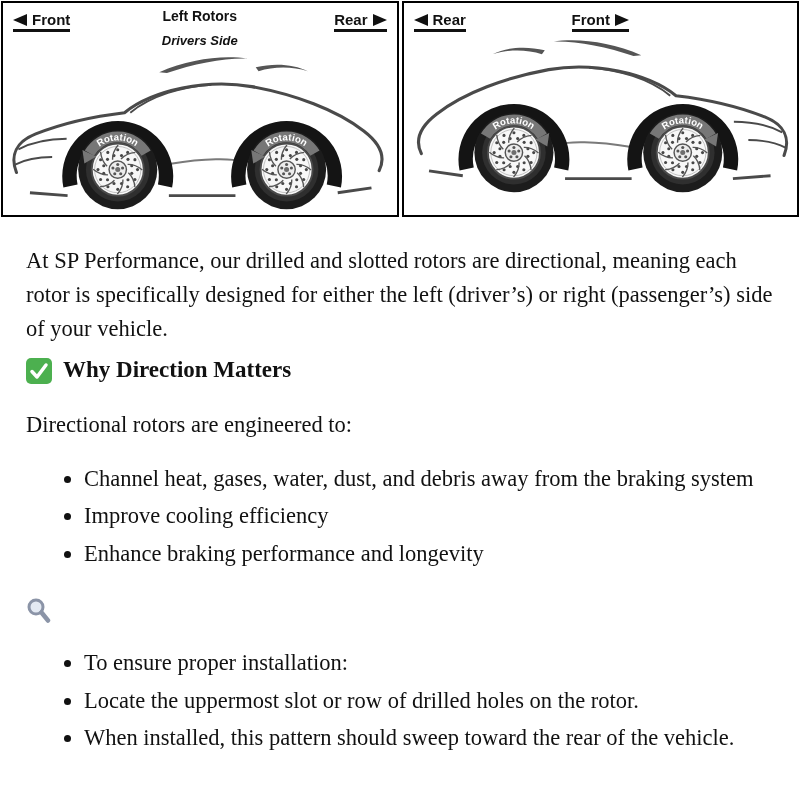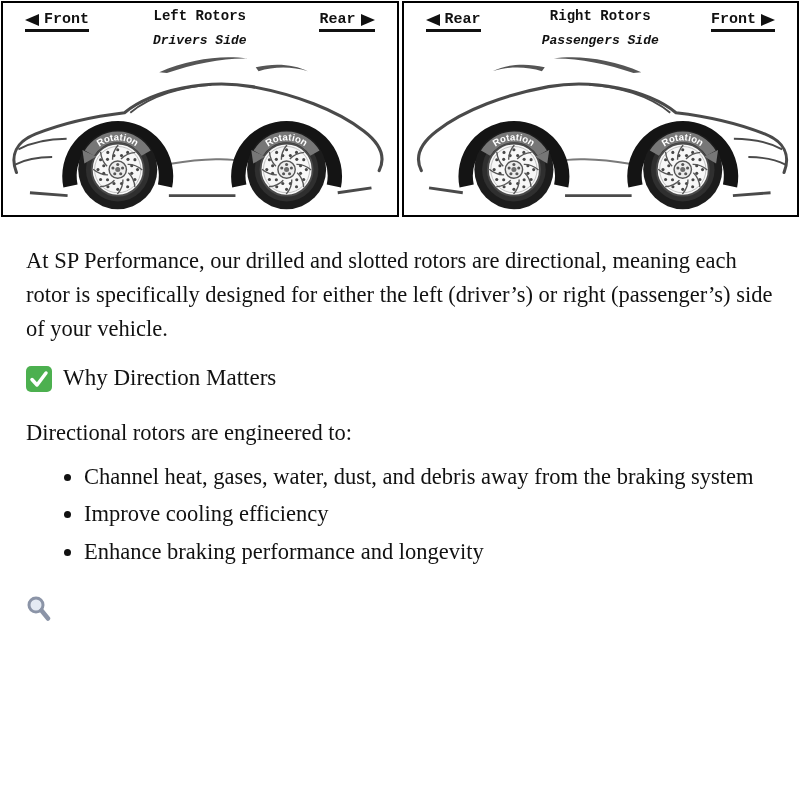--- a/index.html
+++ b/index.html
@@ -3,39 +3,39 @@
 <meta charset="utf-8">
 <style>
   *{margin:0;padding:0;box-sizing:border-box}
   html,body{background:#fff}
   body{width:800px;min-height:800px;font-family:"Liberation Serif",serif;color:#111}
 
   
   .diagram{display:flex;width:800px;padding:1px}
   .panel{width:50%;border:2px solid #000;height:216px;background:#fff;overflow:hidden}
   .panel+.panel{margin-left:3px}
-  .panel-head{display:grid;grid-template-columns:1fr auto 1fr;align-items:start;padding:6px 22px 0;font-family:Liberation Mono, monospace}
+  .panel-head{display:grid;grid-template-columns:1fr auto 1fr;align-items:start;padding:6px 10px 0;font-family:Liberation Sans, sans-serif}
   .dir{display:flex;align-items:center;gap:5px;font-weight:bold;font-size:15px;border-bottom:3px solid #111;padding-bottom:1px;margin-top:2px}
   .dir-left{justify-self:start}
   .dir-right{justify-self:end}
   .arr{display:block}
   .panel-titles{text-align:center;line-height:1.1}
   .panel-title{font-size:14px;font-weight:bold}
   .panel-sub{font-size:13px;font-weight:bold;font-style:italic;margin-top:10px}
   .car-svg{width:100%;height:164px;display:block;margin-top:0px}
   .rot-text{font-family:"Liberation Sans",sans-serif;font-size:10px;font-weight:bold;fill:#fff;letter-spacing:.6px}
 
   
   .article{padding:16px 26px 10px;font-size:22.5px;line-height:1.5}
   .intro{margin:10px 0 0}
-  .sec-head{display:flex;align-items:center;gap:11px;font-size:23px;font-weight:normal;margin:16px 0 20px}
+  .sec-head{display:flex;align-items:center;gap:11px;font-size:23px;font-weight:bold;margin:8px 0 20px}
   .sec-head.regular{font-weight:normal;margin:26px 0 22px}
   .sec-icon{display:inline-flex;flex:none}
   .lead{margin:0 0 8px}
-  .article ul{margin:10px 0 20px;padding-left:58px;list-style:disc}
+  .article ul{margin:20px 0 20px;padding-left:58px;list-style:disc}
   .article li{margin:4px 0}
 </style>
 </head>
 <body>
 
 <svg width="0" height="0" style="position:absolute" aria-hidden="true">
   <defs>
     <g id="car-left">
 
       <path d="M158 24 C 190 10 224 6 250 10 C 228 9 194 15 166 25 Z" fill="#555"></path>
@@ -150,24 +150,20 @@
   </div>
 
   <div class="panel">
     <div class="panel-head">
       <div class="dir dir-left">
         <svg class="arr" width="14" height="12" viewBox="0 0 14 12">
             <polygon points="0,6 14,0 14,12" fill="#111"></polygon>
           </svg>
         <span>Rear</span>
       </div>
-      <div class="panel-titles">
-        <div class="panel-title">Right Rotors</div>
-        <div class="panel-sub">Passengers Side</div>
-      </div>
       <div class="dir dir-right">
         <span>Front</span>
         <svg class="arr" width="14" height="12" viewBox="0 0 14 12">
             <polygon points="14,6 0,0 0,12" fill="#111"></polygon>
           </svg>
       </div>
     </div>
     <svg class="car-svg" viewBox="0 0 400 170">
       <use href="#car-left" transform="translate(400,0) scale(-1,1)"></use>
       <use href="#wheel" x="110" y="125"></use>
@@ -211,13 +207,18 @@
 
   <h2 class="sec-head regular">
     <span class="sec-icon">
       <svg width="25" height="27" viewBox="0 0 25 27">
           <circle cx="10" cy="10" r="7" fill="#e4eaf3" stroke="#8b94a7" stroke-width="3"></circle>
           <line x1="15.5" y1="15.5" x2="22" y2="23.5" stroke="#8b94a7" stroke-width="4.5" stroke-linecap="round"></line>
         </svg>
     </span>
   </h2>
 
+  <ul>
+    <li>To ensure proper installation:</li>
+    <li>Locate the uppermost slot or row of drilled holes on the rotor.</li>
+    <li>When installed, this pattern should sweep toward the rear of the vehicle.</li>
+  </ul>
 </main>
 
 </body></html>

